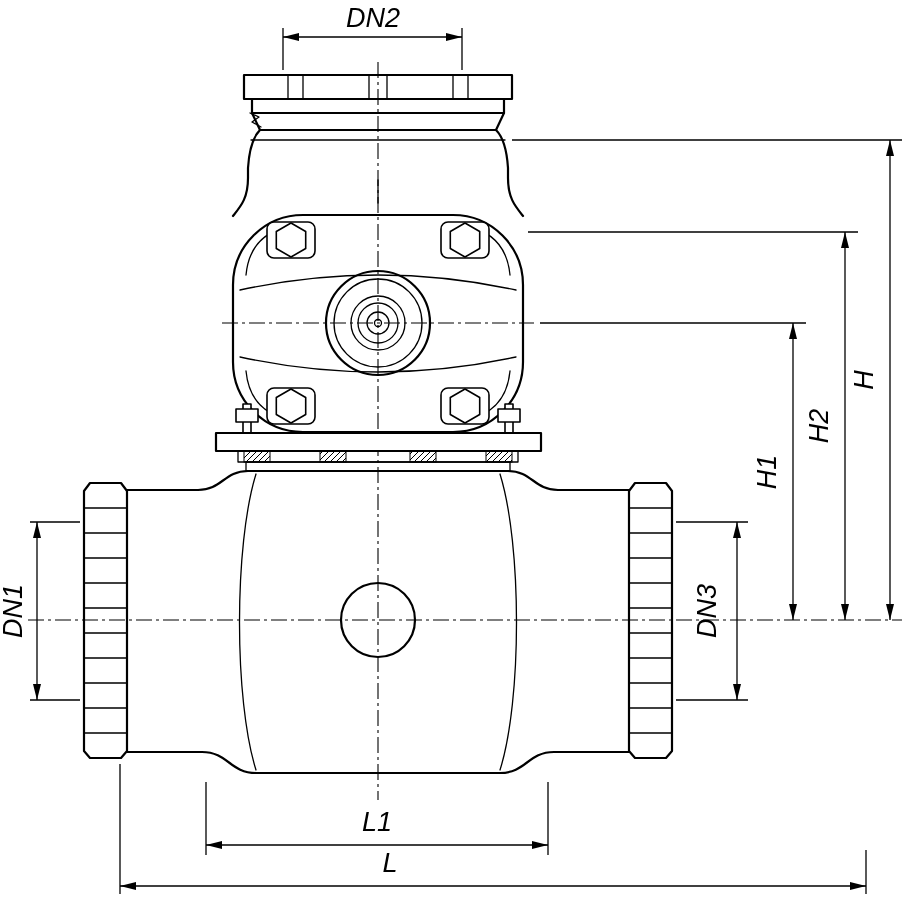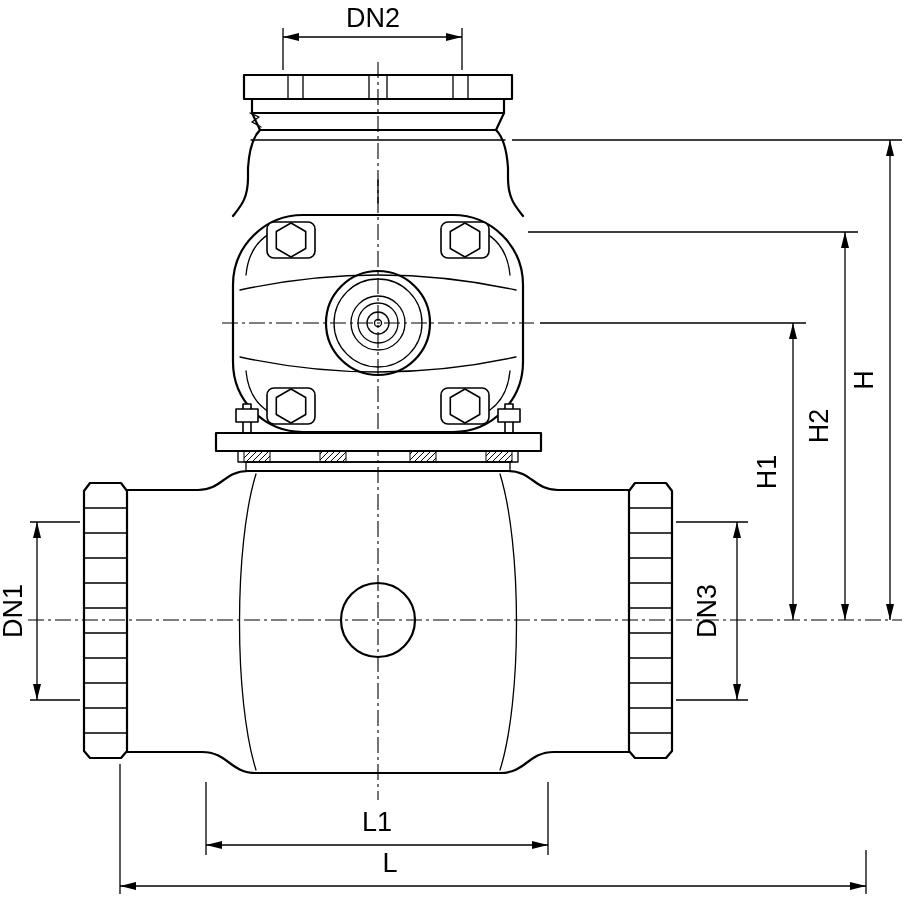--- a/index.html
+++ b/index.html
@@ -6,20 +6,21 @@
     margin: 0;
     padding: 0;
     background: #ffffff;
   }
   .stage {
     position: relative;
     width: 908px;
     height: 900px;
     background: #ffffff;
     overflow: hidden;
+    font-style: italic;
   }
   svg { display: block; }
   
   .ln { fill: none; stroke: #000; stroke-width: 2.2; stroke-linejoin: round; stroke-linecap: round; }
   
   .tn { fill: none; stroke: #000; stroke-width: 1.3; stroke-linejoin: round; stroke-linecap: round; }
   
   .wh { fill: #fff; stroke: #000; stroke-width: 2.2; stroke-linejoin: round; }
   .wh2 { fill: #fff; stroke: #000; stroke-width: 1.6; stroke-linejoin: round; }
   

